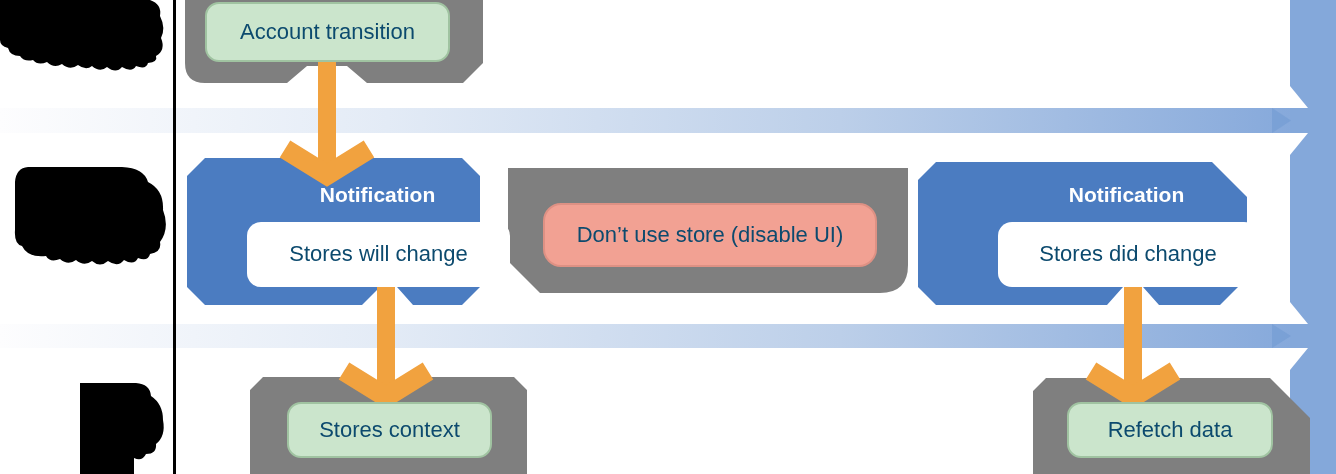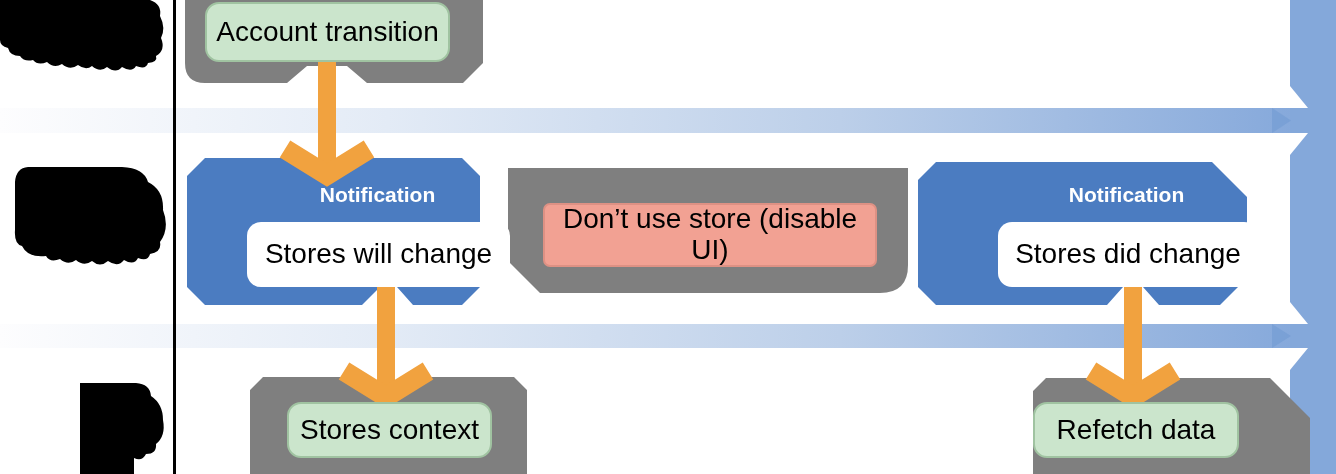--- a/index.html
+++ b/index.html
@@ -3,24 +3,24 @@
 <meta charset="utf-8">
 <style>
   html,body{margin:0;padding:0;background:#fff;}
   #stage{
     position:relative;width:1336px;height:474px;overflow:hidden;background:#ffffff;
     font-family:"Liberation Sans","DejaVu Sans",sans-serif;
   }
   #shapes{position:absolute;left:0;top:0;z-index:1;}
   .label-box{
     position:absolute;z-index:3;display:flex;align-items:center;justify-content:center;
-    box-sizing:border-box;text-align:center;color:#000000;font-size:28px;line-height:1.1;
+    box-sizing:border-box;text-align:center;color:#0c4a6e;font-size:22px;line-height:1.1;
   }
   .green-box{background:#cbe5cc;border:2px solid #a0c3a1;border-radius:14px;}
-  .salmon-box{background:#f2a193;border:2px solid #de9184;border-radius:7px;}
+  .salmon-box{background:#f2a193;border:2px solid #de9184;border-radius:18px;}
   .white-box{background:#ffffff;border-radius:14px;margin-left:45px;}
   .notif-title{
     position:absolute;z-index:3;display:flex;align-items:center;justify-content:center;
     color:#ffffff;font-weight:bold;font-size:21px;background:transparent;padding-left:44px;
   }
 </style>
 </head>
 <body>
 
 <div id="stage">
@@ -101,17 +101,17 @@
     <span>Notification</span>
   </div>
   <div class="label-box white-box" style="left:953px;top:222px;width:260px;height:65px;">
     <span>Stores did change</span>
   </div>
 
   <div class="label-box green-box" style="left:287px;top:402px;width:205px;height:56px;">
     <span>Stores context</span>
   </div>
 
-  <div class="label-box green-box" style="left:1033px;top:402px;width:206px;height:56px;">
+  <div class="label-box green-box" style="left:1067px;top:402px;width:206px;height:56px;">
     <span>Refetch data</span>
   </div>
 
 </div>
 
 </body></html>

